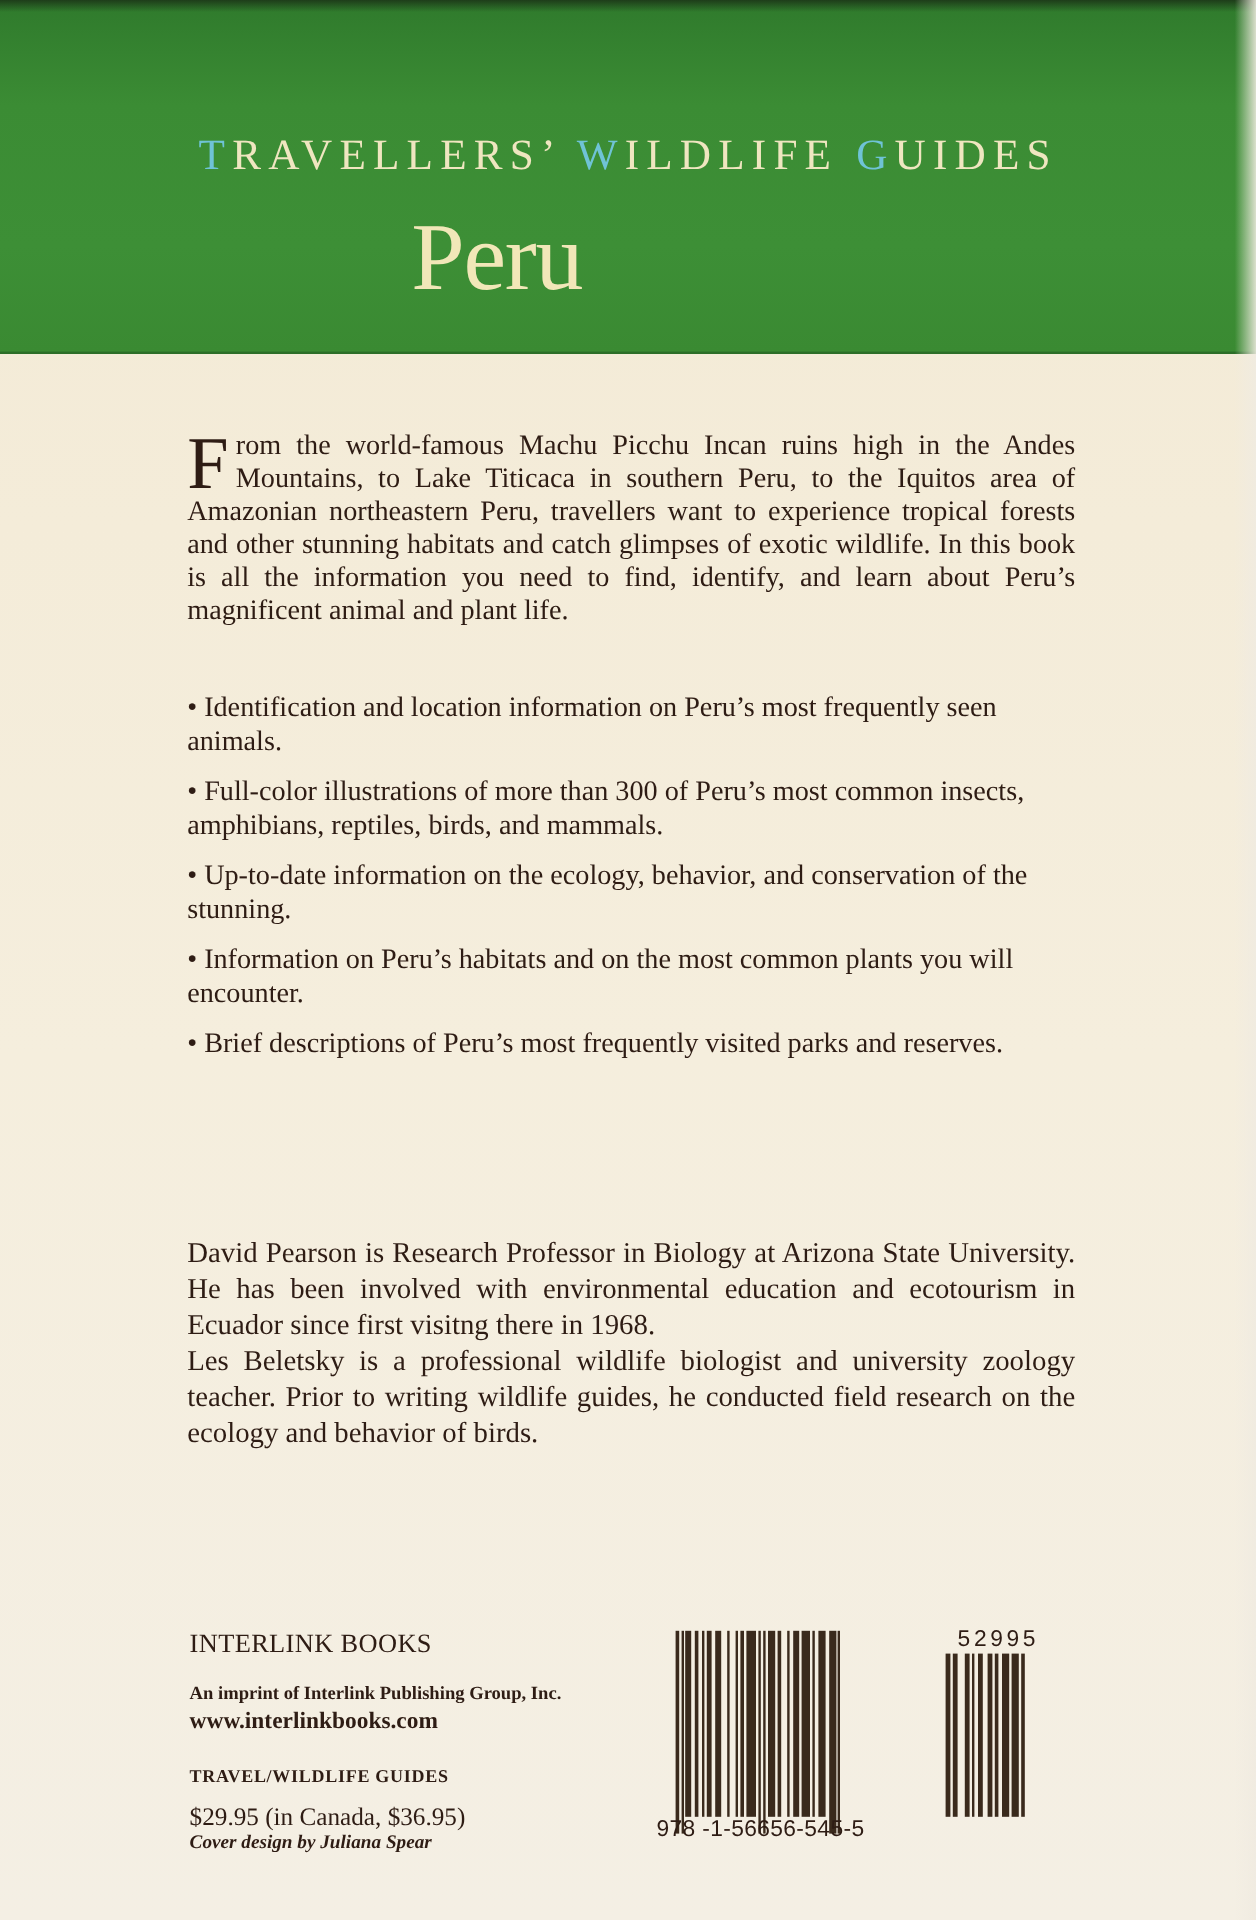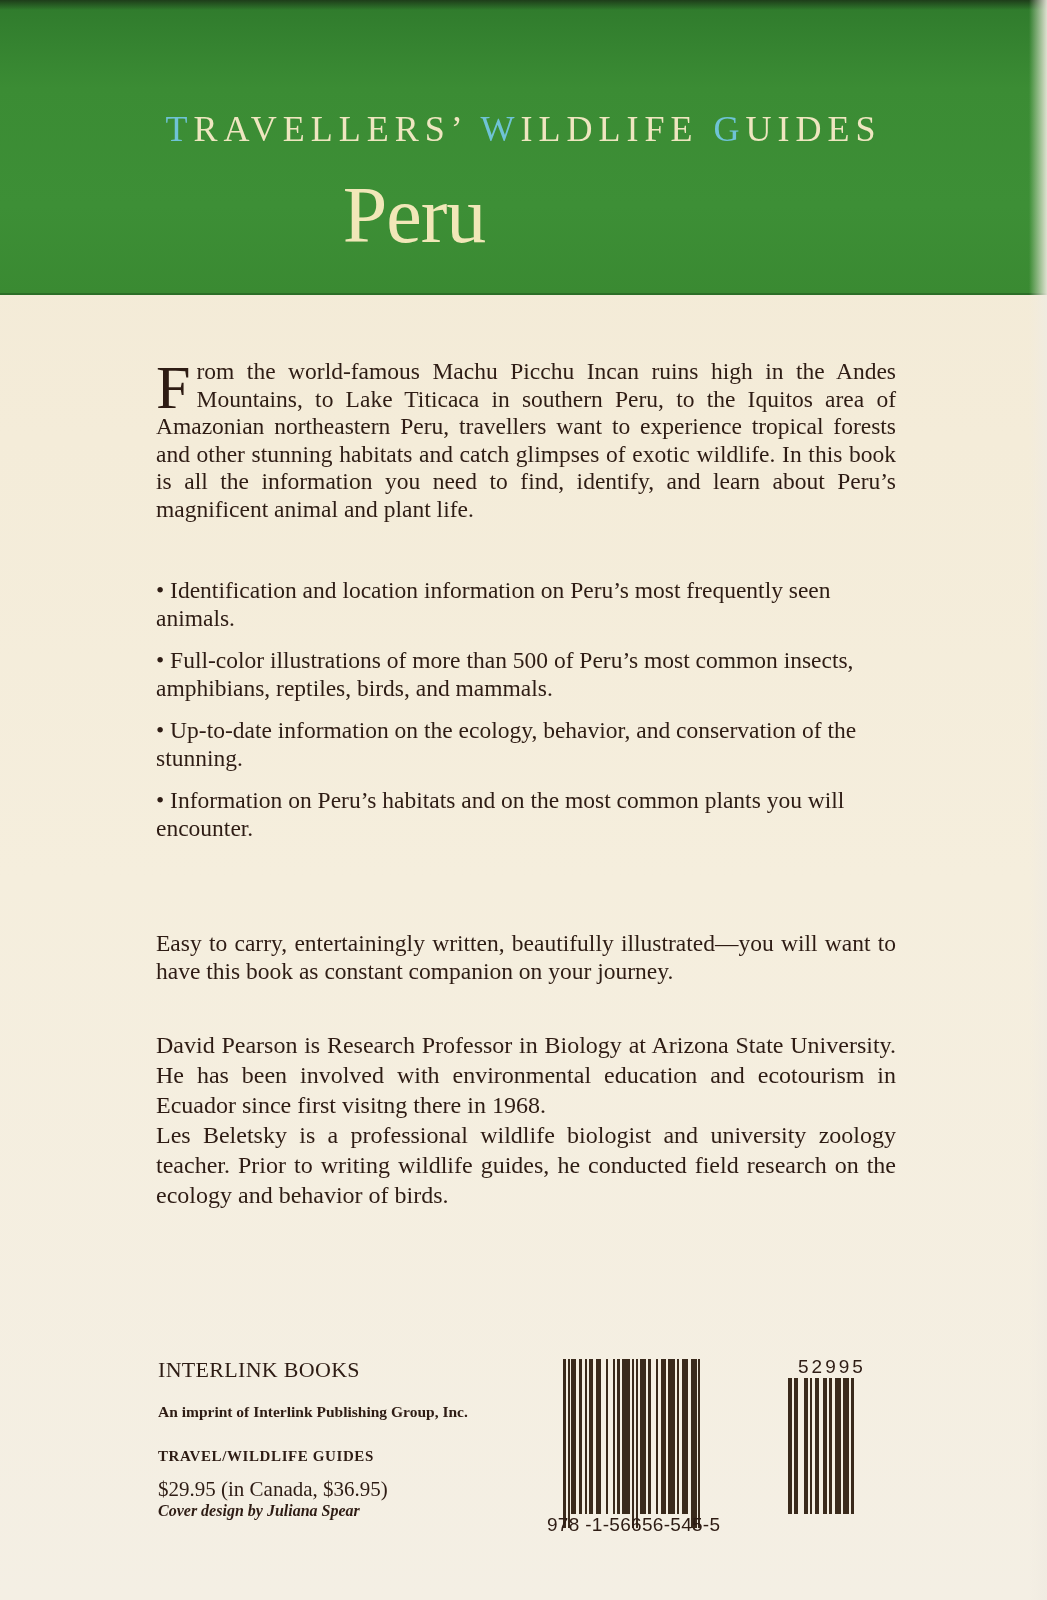--- a/index.html
+++ b/index.html
@@ -94,35 +94,36 @@
     </div>
     <div class="book-title">Peru</div>
   </div>
 
   <div class="body-text intro">
     <span class="dropcap">F</span><span>rom the world-famous Machu Picchu Incan ruins high in the Andes Mountains, to Lake Titicaca in southern Peru, to the Iquitos area of Amazonian northeastern Peru, travellers want to experience tropical forests and other stunning habitats and catch glimpses of exotic wildlife. In this book is all the information you need to find, identify, and learn about Peru’s magnificent animal and plant life.</span>
   </div>
 
   <div class="body-text bullets">
     <div class="item">Identification and location information on Peru’s most frequently seen animals.</div>
-    <div class="item">Full-color illustrations of more than 500 of Peru’s most common insects, amphibians, reptiles, birds, and mammals.</div>
+    <div class="item">Full-color illustrations of more than 300 of Peru’s most common insects, amphibians, reptiles, birds, and mammals.</div>
     <div class="item">Up-to-date information on the ecology, behavior, and conservation of the stunning.</div>
     <div class="item">Information on Peru’s habitats and on the most common plants you will encounter.</div>
+    <div class="item">Brief descriptions of Peru’s most frequently visited parks and reserves.</div>
   </div>
 
-  <div class="body-text closing">Easy to carry, entertainingly written, beautifully illustrated—you will want to have this book as constant companion on your journey.</div>
 
   <div class="body-text bio">
     <p>David Pearson is Research Professor in Biology at Arizona State University. He has been involved with environmental education and ecotourism in Ecuador since first visitng there in 1968.</p>
     <p>Les Beletsky is a professional wildlife biologist and university zoology teacher. Prior to writing wildlife guides, he conducted field research on the ecology and behavior of birds.</p>
   </div>
 
   <div class="publisher">
     <div class="pub-name">INTERLINK BOOKS</div>
     <div class="pub-imprint">An imprint of Interlink Publishing Group, Inc.</div>
+    <div class="pub-url">www.interlinkbooks.com</div>
     <div class="category">TRAVEL/WILDLIFE GUIDES</div>
     <div class="price">$29.95 (in Canada, $36.95)</div>
     <div class="credit">Cover design by Juliana Spear</div>
   </div>
 
   <div class="barcode-wrap">
     <div class="bars main">
       <div class="bar long" style="width:3px"></div>
         <div class="bar sp" style="width:2px"></div>
       <div class="bar long" style="width:2px"></div>

